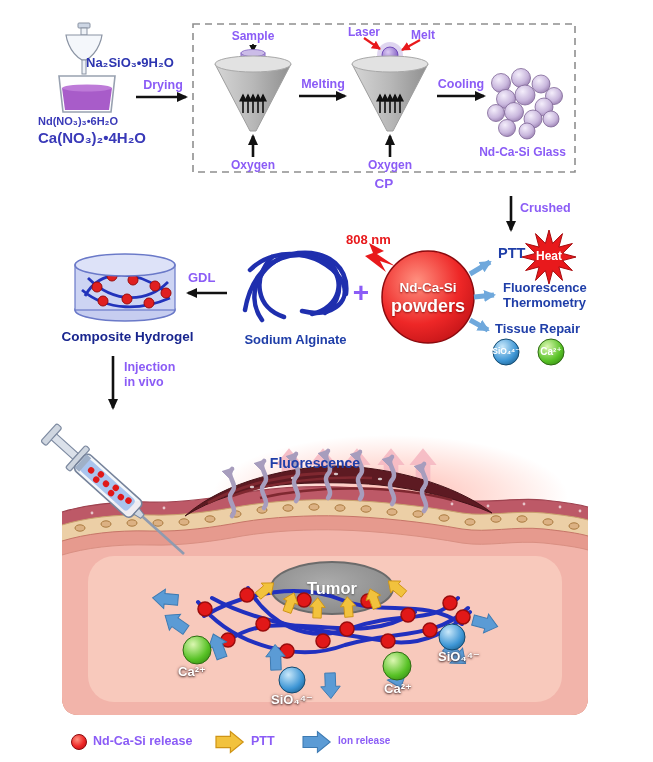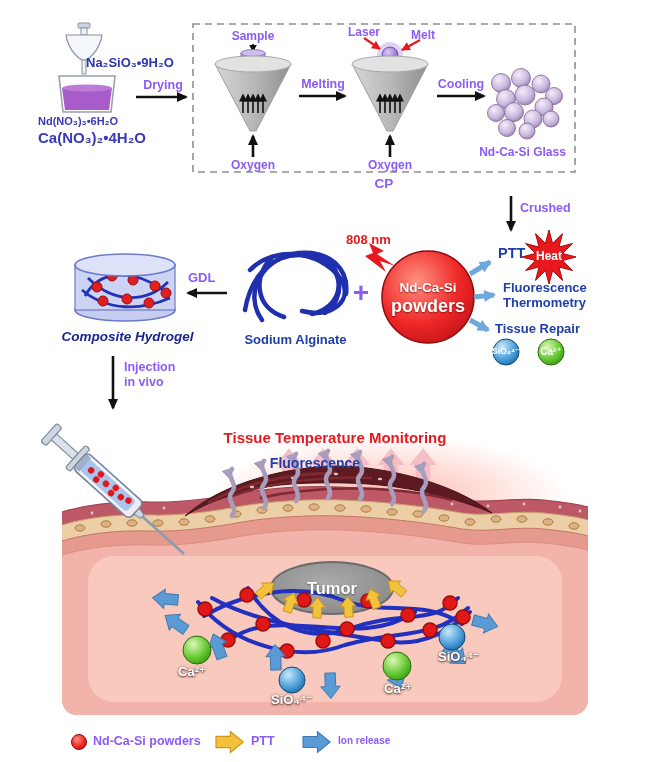--- a/index.html
+++ b/index.html
@@ -2,21 +2,21 @@
 <html><head>
 <meta charset="utf-8">
 <style>
   html,body{margin:0;padding:0;background:#ffffff;}
   #canvas{position:relative;width:653px;height:762px;background:#ffffff;overflow:hidden;
           font-family:"Liberation Sans","DejaVu Sans",sans-serif;}
   svg{position:absolute;left:0;top:0;}
   .lbl{position:absolute;font-weight:bold;white-space:nowrap;color:#8b5cf6;line-height:1.1;}
   .c{text-align:center;}
   .blue{color:#1f3ea8;}
-  .deepblue{color:#18258e;font-style:italic;}
+  .deepblue{color:#18258e;}
   .red{color:#e8191c;}
   .white{color:#ffffff;}
   .shadow{text-shadow:0 1px 2px rgba(70,40,40,.85),0 0 3px rgba(70,40,40,.6);}
   .onred{text-shadow:0 1px 2px rgba(120,0,0,.8);}
 </style>
 </head>
 <body>
 
 <div id="canvas">
 
@@ -388,25 +388,24 @@
 <div class="lbl blue" style="left:495px;top:322px;font-size:13px">Tissue Repair</div>
 <div class="lbl c white" style="left:484px;top:347px;width:44px;font-size:8.5px">SiO₄⁴⁻</div>
 <div class="lbl c white" style="left:529px;top:346px;width:44px;font-size:10px">Ca²⁺</div>
 <div class="lbl c" style="left:348px;top:278px;width:26px;font-size:28px">+</div>
 <div class="lbl c blue" style="left:233px;top:333px;width:125px;font-size:13px">Sodium Alginate</div>
 <div class="lbl" style="left:188px;top:271px;font-size:13px">GDL</div>
 <div class="lbl c deepblue" style="left:50px;top:330px;width:155px;font-size:13.5px">Composite Hydrogel</div>
 <div class="lbl" style="left:124px;top:361px;font-size:12.5px">Injection</div>
 <div class="lbl" style="left:124px;top:376px;font-size:12.5px">in vivo</div>
 
-<div class="lbl c red" style="left:170px;top:430px;width:330px;font-size:15px">Tissue Temperature Monitoring</div>
 <div class="lbl c blue" style="left:250px;top:456px;width:130px;font-size:14px">Fluorescence</div>
 <div class="lbl c white" style="left:294px;top:579px;width:76px;font-size:16.5px;text-shadow:0 1px 2px rgba(60,60,60,.7)">Tumor</div>
 <div class="lbl c white shadow" style="left:162px;top:665px;width:60px;font-size:13px">Ca²⁺</div>
 <div class="lbl c white shadow" style="left:252px;top:693px;width:80px;font-size:13px">SiO₄⁴⁻</div>
 <div class="lbl c white shadow" style="left:368px;top:682px;width:60px;font-size:13px">Ca²⁺</div>
 <div class="lbl c white shadow" style="left:420px;top:650px;width:78px;font-size:13px">SiO₄⁴⁻</div>
 
-<div class="lbl" style="left:93px;top:735px;font-size:12.5px">Nd-Ca-Si powders</div>
+<div class="lbl" style="left:93px;top:735px;font-size:12.5px">Nd-Ca-Si release</div>
 <div class="lbl" style="left:251px;top:735px;font-size:12.5px">PTT</div>
 <div class="lbl" style="left:338px;top:735px;font-size:10px">Ion release</div>
 
 </div>
 
 </body></html>

